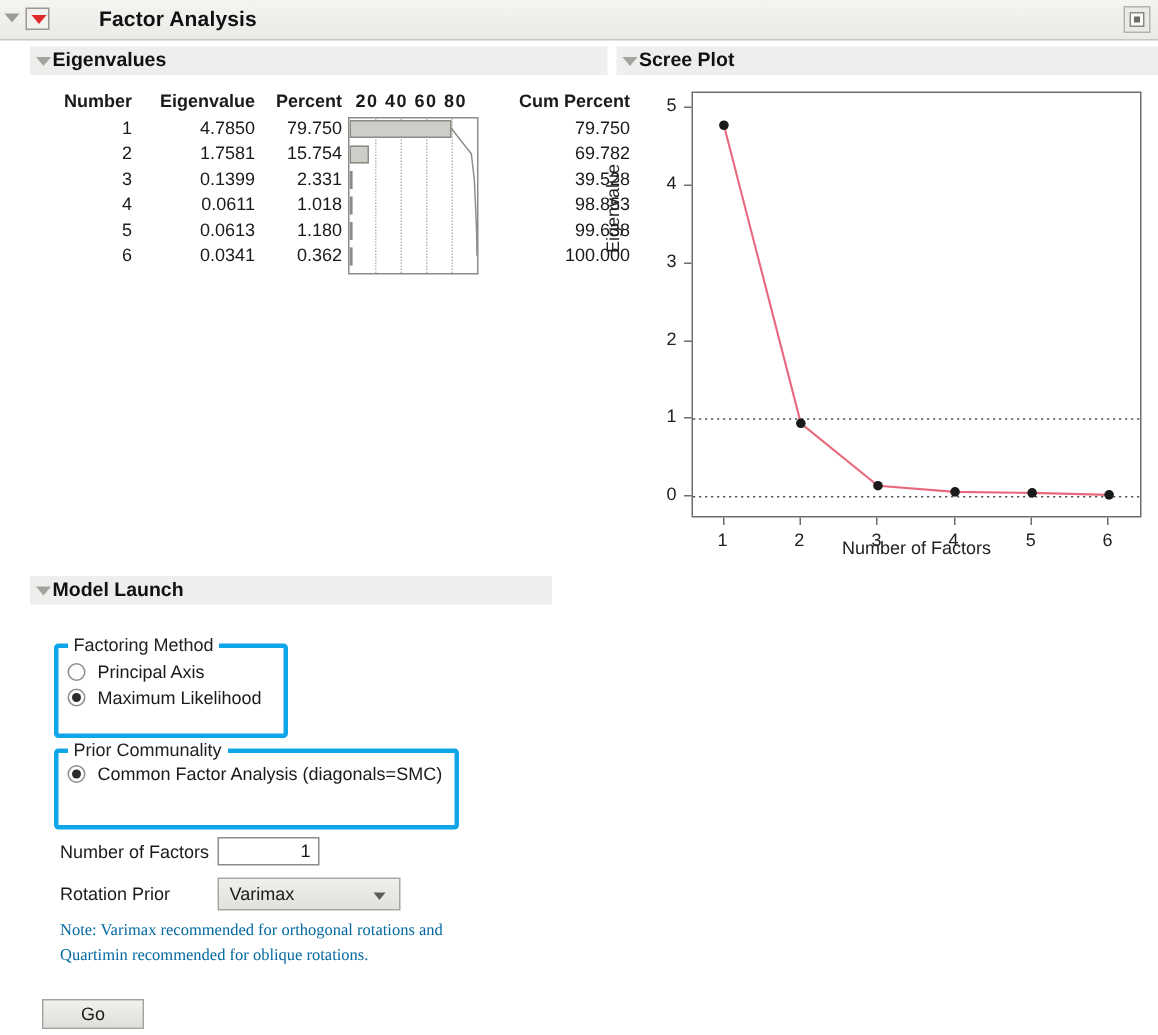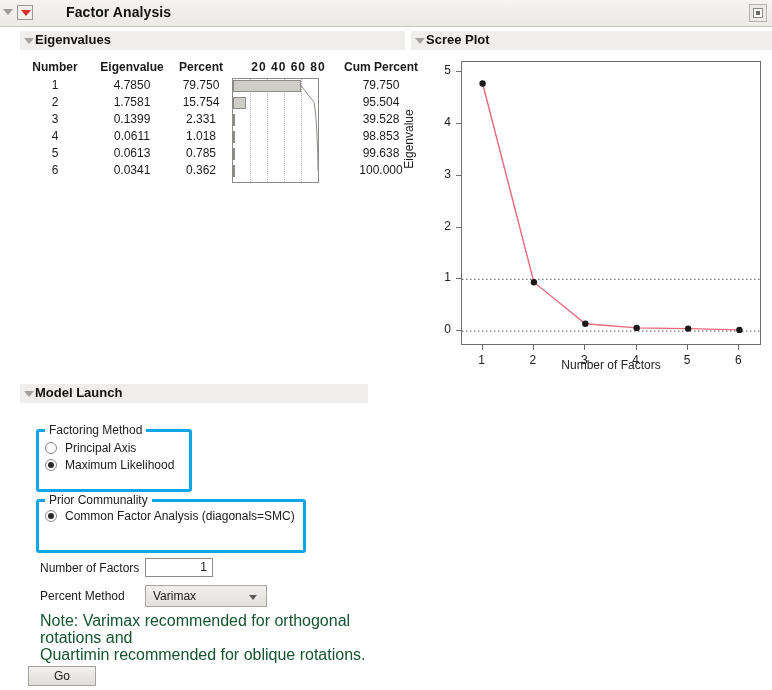--- a/index.html
+++ b/index.html
@@ -81,21 +81,21 @@
   
   #eig-table {
     position: absolute; left: 22px; top: 60px;
     font-size: 12px;
   }
   .eig-hdr {
     position: relative; height: 17px; font-weight: bold;
     border-bottom: 1px solid #3a3a3a;
   }
   .eig-hdr span, .eig-row span {
-    position: absolute; top: 0; display: block; text-align: center;
+    position: absolute; top: 0; display: block;
   }
   .c-num   { left: 0px;   width: 66px; text-align: right; }
   .c-eig   { left: 72px;  width: 76px; text-align: right; }
   .c-pct   { left: 152px; width: 54px; text-align: right; }
   .c-bar   { left: 210px; width: 108px; text-align: left; }
   .c-cum   { left: 320px; width: 78px; text-align: right; }
   .eig-row { position: relative; height: 17px; }
   .c-bar-hdr { letter-spacing: 1px; text-align: left; padding-left: 5px; box-sizing: border-box; }
 
   
@@ -188,21 +188,21 @@
     font-size: 12px; color: #1a1a1a; line-height: 20px; padding-left: 7px;
   }
   #rot .chev {
     position: absolute; right: 9px; top: 9px;
     width: 0; height: 0;
     border-left: 4px solid transparent; border-right: 4px solid transparent;
     border-top: 5px solid #5e5c59;
   }
   #note {
     position: absolute; left: 40px; top: 612px; width: 330px;
-    font-size: 16px; color: #14532d; line-height: 17px;
+    font-size: 11px; color: #0369a1; line-height: 17px; font-family: Liberation Serif, serif;
   }
   #go {
     position: absolute; left: 28px; top: 666px;
     width: 68px; height: 20px;
     background: linear-gradient(to bottom,#f2f1ef 0%, #e0dedb 100%);
     border: 1px solid #a5a39f; box-sizing: border-box;
     text-align: center; line-height: 18px; font-size: 12px; color: #1a1a1a;
   }
 </style>
 </head>
@@ -238,38 +238,38 @@
         <div class="eig-row">
           <span class="c-num">1</span>
           <span class="c-eig">4.7850</span>
           <span class="c-pct">79.750</span>
           <span class="c-cum">79.750</span>
         </div>
         <div class="eig-row">
           <span class="c-num">2</span>
           <span class="c-eig">1.7581</span>
           <span class="c-pct">15.754</span>
-          <span class="c-cum">95.504</span>
+          <span class="c-cum">69.782</span>
         </div>
         <div class="eig-row">
           <span class="c-num">3</span>
           <span class="c-eig">0.1399</span>
           <span class="c-pct">2.331</span>
           <span class="c-cum">39.528</span>
         </div>
         <div class="eig-row">
           <span class="c-num">4</span>
           <span class="c-eig">0.0611</span>
           <span class="c-pct">1.018</span>
           <span class="c-cum">98.853</span>
         </div>
         <div class="eig-row">
           <span class="c-num">5</span>
           <span class="c-eig">0.0613</span>
-          <span class="c-pct">0.785</span>
+          <span class="c-pct">1.180</span>
           <span class="c-cum">99.638</span>
         </div>
         <div class="eig-row">
           <span class="c-num">6</span>
           <span class="c-eig">0.0341</span>
           <span class="c-pct">0.362</span>
           <span class="c-cum">100.000</span>
         </div>
       </div>
   </div>
@@ -364,21 +364,21 @@
       <div class="radio-row">
         <span class="rdo on"></span>
         <span>Common Factor Analysis (diagonals=SMC)</span>
       </div>
     </div>
   </fieldset>
 
   <div class="fld-label" style="left:40px; top:561px;">Number of Factors</div>
   <div id="nfac">1</div>
 
-  <div class="fld-label" style="left:40px; top:589px;">Percent Method</div>
+  <div class="fld-label" style="left:40px; top:589px;">Rotation Prior</div>
   <div id="rot">
     <span>Varimax</span>
     <span class="chev"></span>
   </div>
 
   <div id="note">
     <div>Note: Varimax recommended for orthogonal rotations and</div>
     <div>Quartimin recommended for oblique rotations.</div>
   </div>
 

